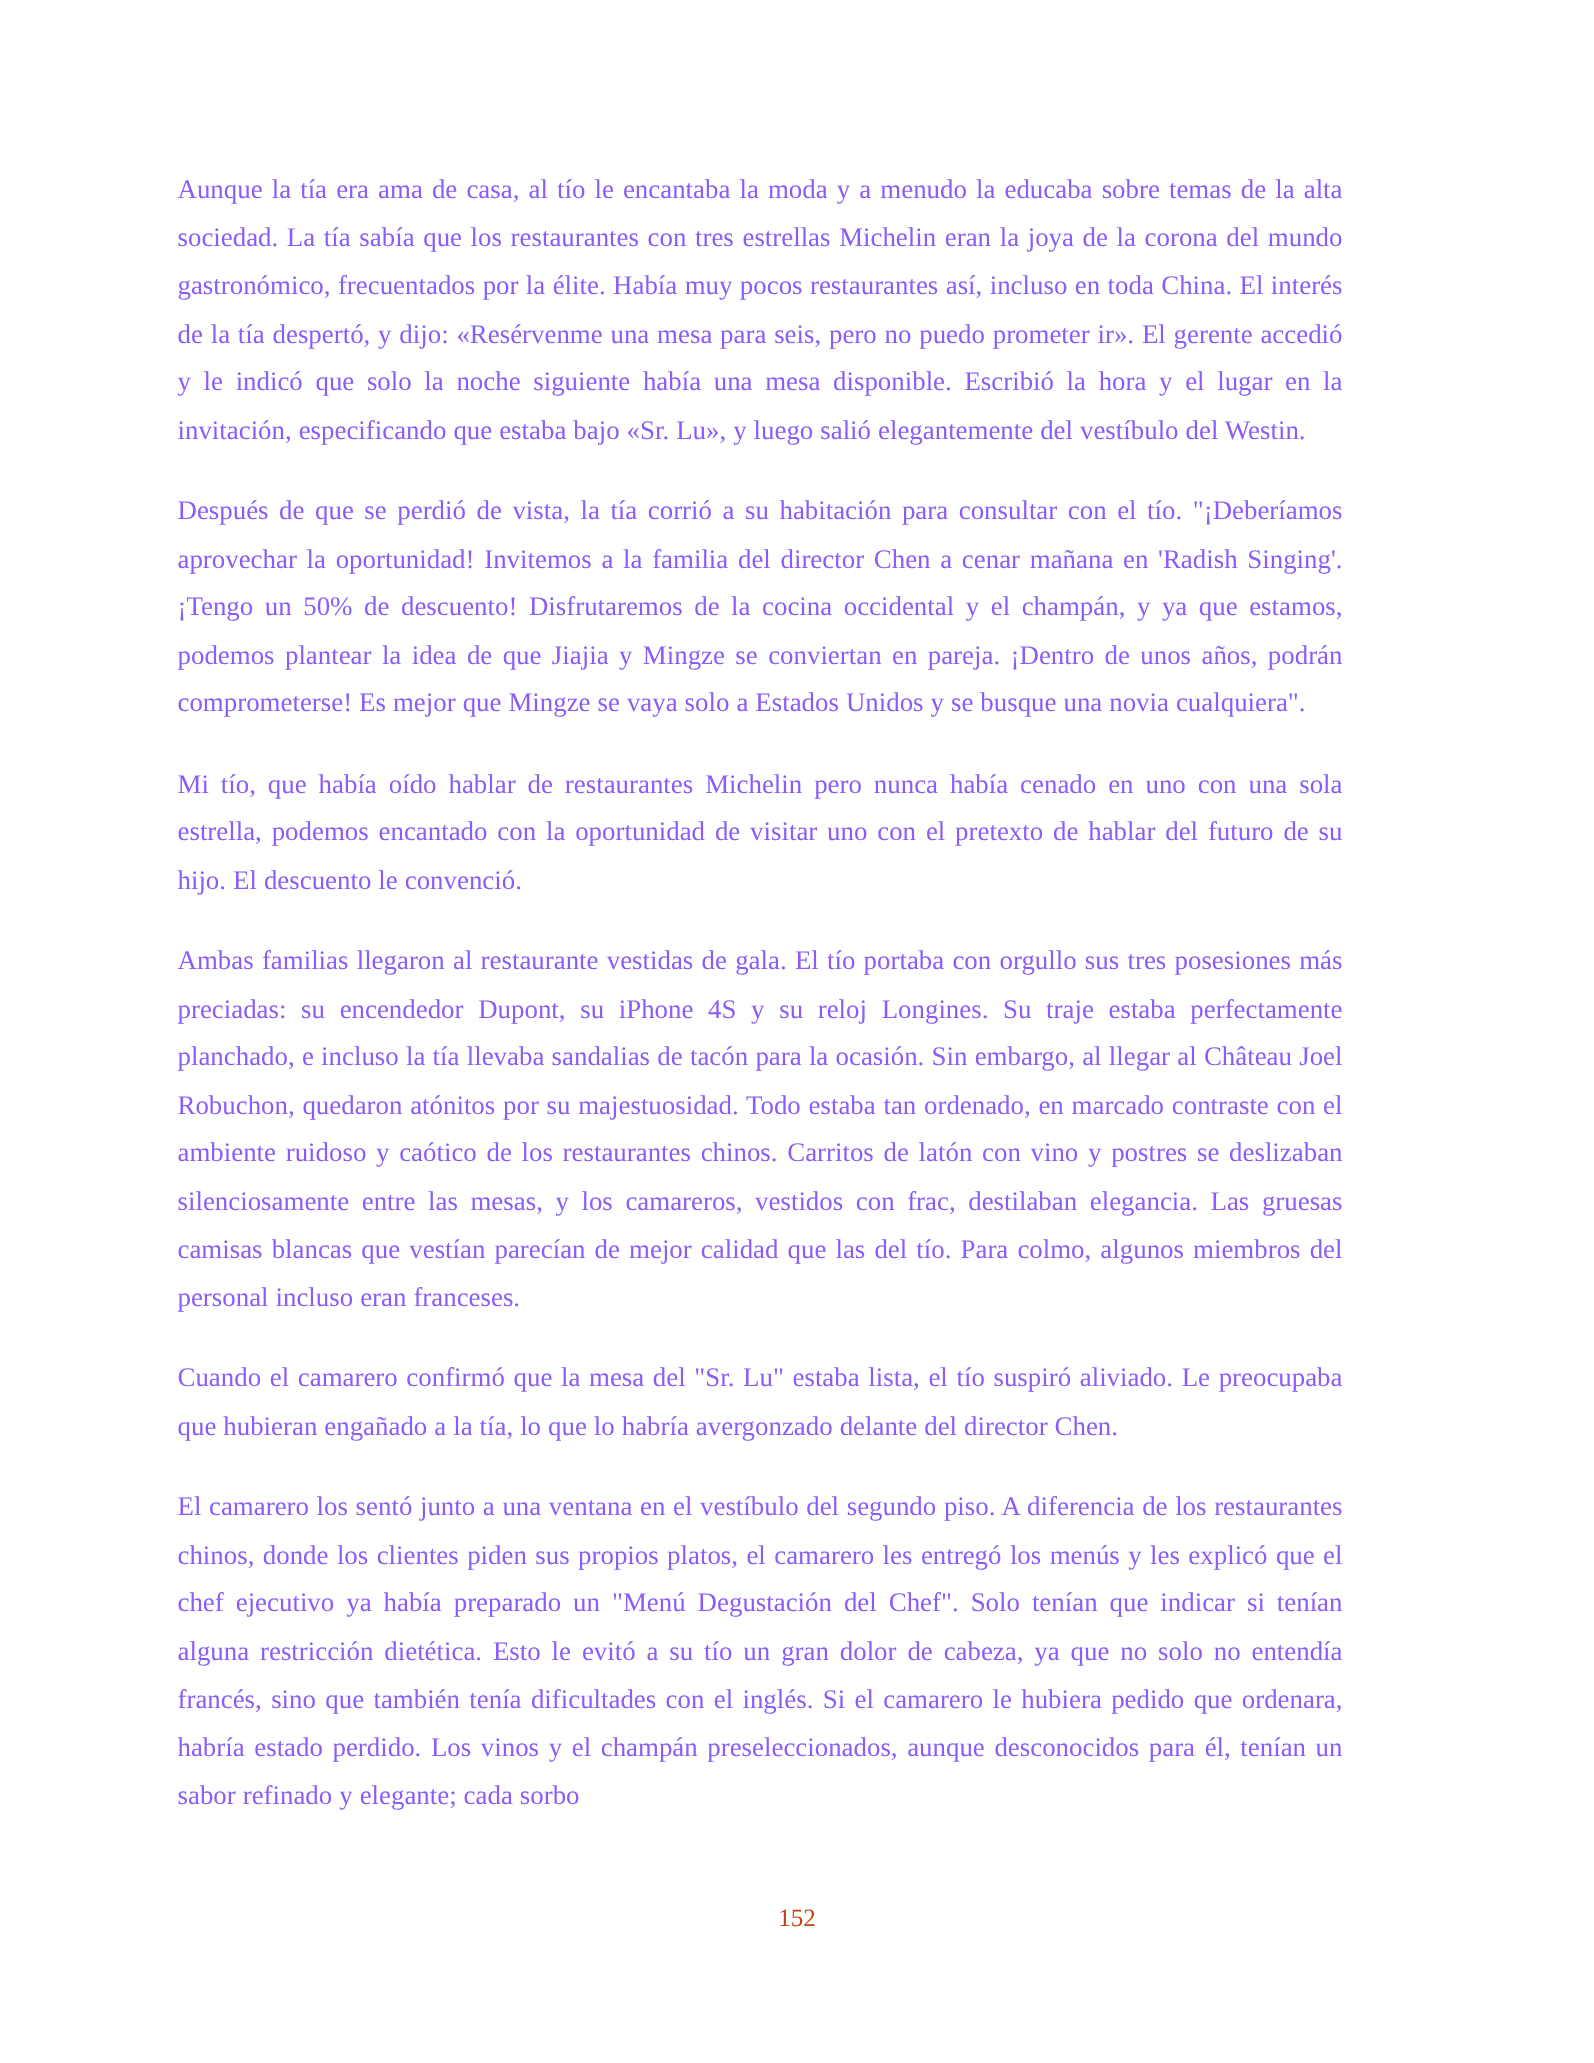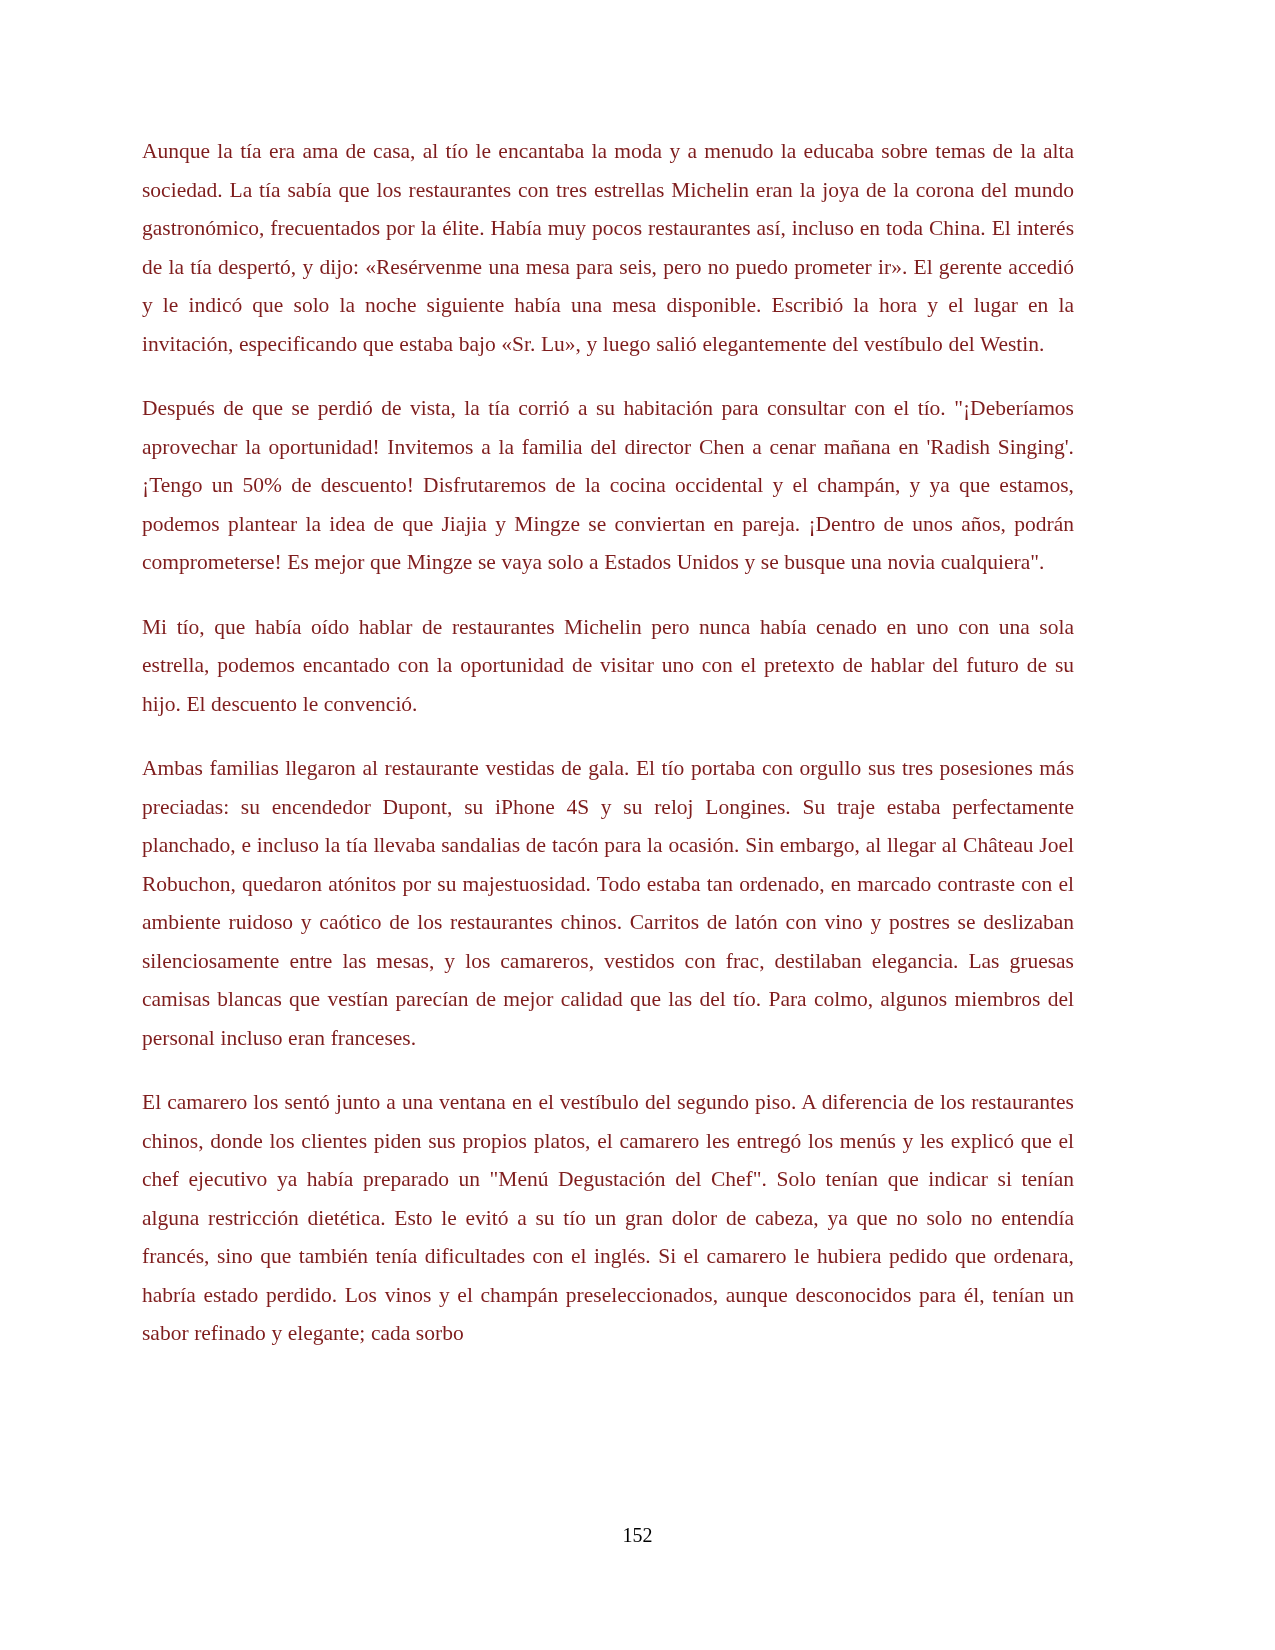--- a/index.html
+++ b/index.html
@@ -18,48 +18,49 @@
   .content {
     position: absolute;
     left: 142px;
     top: 132px;
     width: 932px;
   }
   p.para {
     font-family: "Liberation Serif", "DejaVu Serif", serif;
     font-size: 21.5px;
     line-height: 38.5px;
-    color: #7f1d1d;
+    color: #8b5cf6;
     text-align: justify;
     text-justify: inter-word;
     margin: 0 0 26px 0;
     padding: 0;
     -webkit-hyphens: none;
     hyphens: none;
     word-spacing: 0.01em;
   }
   p.para:last-child {
     margin-bottom: 0;
   }
   .folio {
     position: absolute;
     left: 0;
     right: 0;
     top: 1524px;
     text-align: center;
     font-family: "Liberation Serif", "DejaVu Serif", serif;
     font-size: 20px;
-    color: #000000;
+    color: #c2410c;
   }
 </style>
 </head>
 <body>
 
 <div class="page">
   <div class="content">
     <p class="para">Aunque la tía era ama de casa, al tío le encantaba la moda y a menudo la educaba sobre temas de la alta sociedad. La tía sabía que los restaurantes con tres estrellas Michelin eran la joya de la corona del mundo gastronómico, frecuentados por la élite. Había muy pocos restaurantes así, incluso en toda China. El interés de la tía despertó, y dijo: «Resérvenme una mesa para seis, pero no puedo prometer ir». El gerente accedió y le indicó que solo la noche siguiente había una mesa disponible. Escribió la hora y el lugar en la invitación, especificando que estaba bajo «Sr. Lu», y luego salió elegantemente del vestíbulo del Westin.</p>
     <p class="para">Después de que se perdió de vista, la tía corrió a su habitación para consultar con el tío. "¡Deberíamos aprovechar la oportunidad! Invitemos a la familia del director Chen a cenar mañana en 'Radish Singing'. ¡Tengo un 50% de descuento! Disfrutaremos de la cocina occidental y el champán, y ya que estamos, podemos plantear la idea de que Jiajia y Mingze se conviertan en pareja. ¡Dentro de unos años, podrán comprometerse! Es mejor que Mingze se vaya solo a Estados Unidos y se busque una novia cualquiera".</p>
     <p class="para">Mi tío, que había oído hablar de restaurantes Michelin pero nunca había cenado en uno con una sola estrella, podemos encantado con la oportunidad de visitar uno con el pretexto de hablar del futuro de su hijo. El descuento le convenció.</p>
     <p class="para">Ambas familias llegaron al restaurante vestidas de gala. El tío portaba con orgullo sus tres posesiones más preciadas: su encendedor Dupont, su iPhone 4S y su reloj Longines. Su traje estaba perfectamente planchado, e incluso la tía llevaba sandalias de tacón para la ocasión. Sin embargo, al llegar al Château Joel Robuchon, quedaron atónitos por su majestuosidad. Todo estaba tan ordenado, en marcado contraste con el ambiente ruidoso y caótico de los restaurantes chinos. Carritos de latón con vino y postres se deslizaban silenciosamente entre las mesas, y los camareros, vestidos con frac, destilaban elegancia. Las gruesas camisas blancas que vestían parecían de mejor calidad que las del tío. Para colmo, algunos miembros del personal incluso eran franceses.</p>
+    <p class="para">Cuando el camarero confirmó que la mesa del "Sr. Lu" estaba lista, el tío suspiró aliviado. Le preocupaba que hubieran engañado a la tía, lo que lo habría avergonzado delante del director Chen.</p>
     <p class="para">El camarero los sentó junto a una ventana en el vestíbulo del segundo piso. A diferencia de los restaurantes chinos, donde los clientes piden sus propios platos, el camarero les entregó los menús y les explicó que el chef ejecutivo ya había preparado un "Menú Degustación del Chef". Solo tenían que indicar si tenían alguna restricción dietética. Esto le evitó a su tío un gran dolor de cabeza, ya que no solo no entendía francés, sino que también tenía dificultades con el inglés. Si el camarero le hubiera pedido que ordenara, habría estado perdido. Los vinos y el champán preseleccionados, aunque desconocidos para él, tenían un sabor refinado y elegante; cada sorbo</p>
   </div>
   <div class="folio">152</div>
 </div>
 
 </body></html>

